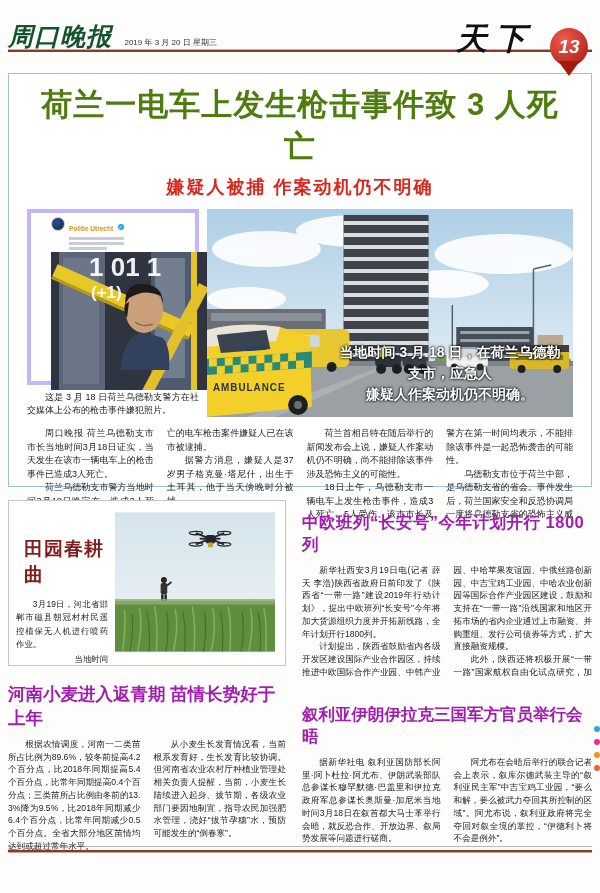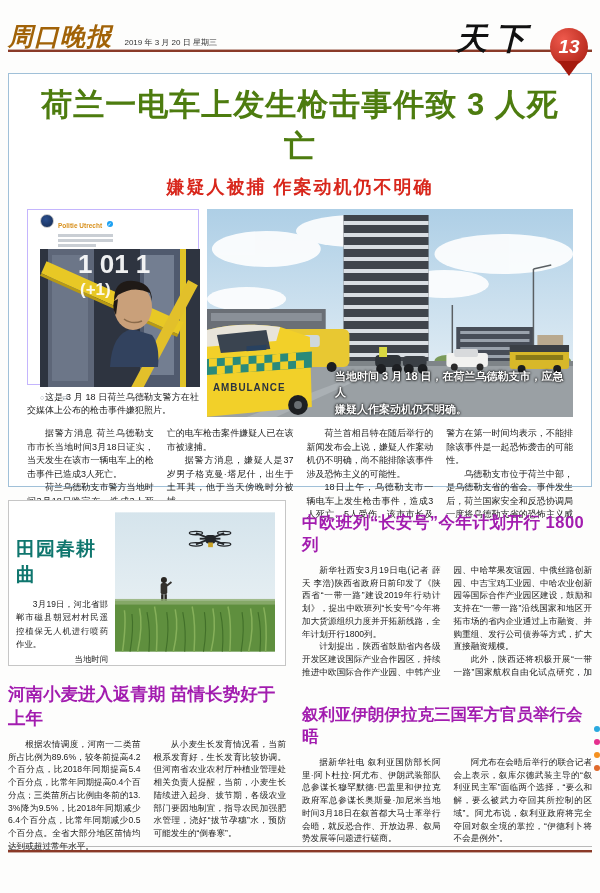--- a/index.html
+++ b/index.html
@@ -3,66 +3,66 @@
 <meta charset="utf-8">
 <style>
   * { box-sizing: border-box; }
   body { margin: 0; background: #e9e9e9; font-family: "Liberation Sans", "DejaVu Sans", sans-serif; }
   .page { width: 600px; height: 893px; margin: 0 auto; background: #fdfdfc; position: relative;
           padding: 0 8px; overflow: hidden; color: #1c1c1c; }
 
   
   .masthead { padding-top: 20px; height: 46px; position: relative; }
   .logo { font-family: "DejaVu Serif", "Liberation Serif", serif; font-style: italic; font-weight: bold;
-          font-size: 25px; color: #a16207; letter-spacing: 1px; }
+          font-size: 25px; color: #14532d; letter-spacing: 1px; }
   .dateline { font-size: 8px; color: #333; margin-left: 8px; }
   .meta-line { font-size: 8px; margin-top: 3px; }
   .meta-line .email { color: #8a4230; }
   .meta-line .editor { margin-left: 30px; color: #111; font-weight: bold; }
   .section-name { position: absolute; right: 58px; top: 18px; font-family: Liberation Sans, sans-serif;
                   font-weight: bold; font-size: 31px; letter-spacing: 8px; color: #111; font-style: italic; }
   .page-pin { position: absolute; right: 4px; top: 28px; width: 38px; height: 38px; z-index: 5;
               background: radial-gradient(circle at 35% 30%, #ef5a4d, #a51a0e); border-radius: 50%;
               display: flex; align-items: center; justify-content: center; }
   .page-pin::after { content: ""; position: absolute; top: 33px; left: 50%; transform: translateX(-50%);
                      border: 11px solid transparent; border-top: 15px solid #a51a0e; }
   .page-pin span { color: #fff; font-size: 19px; font-weight: bold; font-style: italic; }
   .mast-rule { height: 3px; background: #8a3a28; margin-top: 3px; border-top: 1px solid #c9a9a0; }
 
   
   .lead-box { margin-top: 21px; height: 414px; border: 1px solid #a0c0d8; padding: 2px 18px 6px 18px; background: #fff; }
   .lead-box h1 { font-size: 31px; font-weight: 900; text-align: center; margin: 8px 0 0 0; letter-spacing: 1px; color: #4d7c0f; }
   .lead-sub { font-size: 18px; font-weight: bold; text-align: center; color: #d8271c; margin: 7px 0 10px 0; letter-spacing: 2px; }
   .photo-row { display: flex; gap: 8px; height: 208px; }
   .tweet-col { width: 172px; flex: none; }
-  .tweet-card { border: 1px solid #c4b5fd; background: #fff; height: 176px; padding: 4px 12px; }
+  .tweet-card { border: 4px solid #c4b5fd; background: #fff; height: 176px; padding: 4px 20px; }
   .tweet-head { display: flex; align-items: flex-start; gap: 4px; }
   .tweet-avatar { width: 14px; height: 14px; border-radius: 50%; background: radial-gradient(circle at 40% 35%, #2b4f8f, #14294f);
                   flex: none; border: 1px solid #c8c8c8; }
   .tweet-name { font-size: 6.5px; font-weight: bold; color: #d8901c; }
   .tweet-verified { display: inline-block; width: 6px; height: 6px; border-radius: 50%; background: #1da1f2;
                     color: #fff; font-size: 5px; line-height: 6px; text-align: center; vertical-align: middle; }
   .tweet-lines { margin-top: 2px; }
   .tweet-lines i { display: block; height: 3px; background: #c9ced4; margin: 2px 0; }
   .tweet-lines i:nth-child(3) { width: 70%; }
   .tweet-actions { display: flex; gap: 18px; color: #9aa4ad; font-size: 7px; margin-top: 3px; }
   .left-caption { font-size: 9px; line-height: 1.45; margin: 6px 0 0 0; text-indent: 2em; text-align: justify; word-break: break-all; }
   .scene-col { flex: 1; position: relative; }
-  .scene-caption { position: absolute; right: 8px; bottom: 0; text-align: left; color: #fff;
-                   font-size: 11px; font-weight: bold; line-height: 1.5; width: 230px;
+  .scene-caption { position: absolute; right: 8px; bottom: 12px; text-align: center; color: #fff;
+                   font-size: 14px; font-weight: bold; line-height: 1.5; width: 230px;
                    text-shadow: 0 0 3px #000, 0 0 2px #000; }
   .lead-cols { margin-top: 10px; column-count: 4; column-gap: 13px; height: 106px;
                font-size: 9px; line-height: 1.5; text-align: justify; overflow: hidden; }
   .lead-cols p, .two-cols p { margin: 0; text-indent: 2em; word-break: break-all; }
 
   
   .mid-row { display: flex; justify-content: space-between; margin-top: 13px; height: 166px; }
   .field-box { width: 278px; border: 1px solid #c6c6c6; padding: 7px; display: flex; gap: 7px; background: #fff; }
   .field-text { width: 92px; flex: none; }
-  .field-title { font-size: 19px; font-weight: 900; letter-spacing: 1px; margin: 28px 0 10px 0; color: #0f766e; }
+  .field-title { font-size: 19px; font-weight: 900; letter-spacing: 1px; margin: 28px 0 10px 8px; color: #7f1d1d; }
   .field-desc { font-size: 8.4px; line-height: 1.6; text-align: justify; text-indent: 2em; word-break: break-all; margin: 0; }
   .field-credit { font-size: 8.4px; text-align: right; margin-top: 2px; }
   .story { width: 290px; }
   .story h3 { margin: 0 0 8px 0; color: #a21caf; }
   .train-story { padding-top: 12px; }
   .train-story h3 { font-size: 16.5px; font-weight: 900; letter-spacing: 0.5px; }
   .two-cols { column-count: 2; column-gap: 13px; text-align: justify; overflow: hidden;
               font-size: 8.6px; line-height: 1.48; }
   .train-cols { height: 122px; }
 
@@ -280,21 +280,21 @@
           </g>
         </svg>
         <div class="scene-caption">
           <span>当地时间 3 月 18 日，在荷兰乌德勒支市，应急人</span><br>
           <span>嫌疑人作案动机仍不明确。</span>
         </div>
       </div>
     </div>
 
     <div class="lead-cols">
-      <p>据警方消息  荷兰乌德勒支市市长当地时间3月18日证实，当天发生在该市一辆电车上的枪击事件已造成3人死亡。</p>
+      <p>周口晚报  荷兰乌德勒支市市长当地时间3月18日证实，当天发生在该市一辆电车上的枪击事件已造成3人死亡。</p>
       <p>荷兰乌德勒支市警方当地时间3月18日晚宣布，造成3人死亡的电车枪击案件嫌疑人已在该市被逮捕。</p>
       <p>据警方消息，嫌疑人是37岁男子格克曼·塔尼什，出生于土耳其，他于当天傍晚时分被捕。</p>
       <p>荷兰首相吕特在随后举行的新闻发布会上说，嫌疑人作案动机仍不明确，尚不能排除该事件涉及恐怖主义的可能性。</p>
       <p>18日上午，乌德勒支市一辆电车上发生枪击事件，造成3人死亡、5人受伤。该市市长及警方在第一时间均表示，不能排除该事件是一起恐怖袭击的可能性。</p>
       <p>乌德勒支市位于荷兰中部，是乌德勒支省的省会。事件发生后，荷兰国家安全和反恐协调局一度将乌德勒支省的恐怖主义威胁级别从4级调整至最高级别5级。嫌疑人被捕后，该级别已被调回4级。</p>
     </div>
   </section>
 
   <div class="mid-row">
 
@@ -377,21 +377,21 @@
         <p>根据农情调度，河南一二类苗所占比例为89.6%，较冬前提高4.2个百分点，比2018年同期提高5.4个百分点，比常年同期提高0.4个百分点；三类苗所占比例由冬前的13.3%降为9.5%，比2018年同期减少6.4个百分点，比常年同期减少0.5个百分点。全省大部分地区苗情均达到或超过常年水平。</p>
         <p>从小麦生长发育情况看，当前根系发育好，生长发育比较协调。但河南省农业农村厅种植业管理处相关负责人提醒，当前，小麦生长陆续进入起身、拔节期，各级农业部门要因地制宜，指导农民加强肥水管理，浇好“拔节孕穗”水，预防可能发生的“倒春寒”。</p>
 
       </div>
     </div>
 
     <div class="story syria-story">
       <h3>叙利亚伊朗伊拉克三国军方官员举行会晤</h3>
       <div class="two-cols syria-cols">
         <p>据新华社电  叙利亚国防部长阿里·阿卜杜拉·阿尤布、伊朗武装部队总参谋长穆罕默德·巴盖里和伊拉克政府军总参谋长奥斯曼·加尼米当地时间3月18日在叙首都大马士革举行会晤，就反恐合作、开放边界、叙局势发展等问题进行磋商。</p>
-        <p>阿尤布在会晤后举行的联合记者会上表示，叙库尔德武装主导的“叙利亚民主军”面临两个选择，“要么和解，要么被武力夺回其所控制的区域”。阿尤布说，叙利亚政府将完全夺回对叙全境的掌控，“伊德利卜将不会是例外”。</p>
+        <p>阿尤布在会晤后举行的联合记者会上表示，叙库尔德武装主导的“叙利亚民主军”中吉宝鸡工业园，“要么和解，要么被武力夺回其所控制的区域”。阿尤布说，叙利亚政府将完全夺回对叙全境的掌控，“伊德利卜将不会是例外”。</p>
 
       </div>
     </div>
   </div>
 
   <div class="foot-rules">
     <div class="foot-gray"></div>
     <div class="foot-maroon"></div>
   </div>
 

